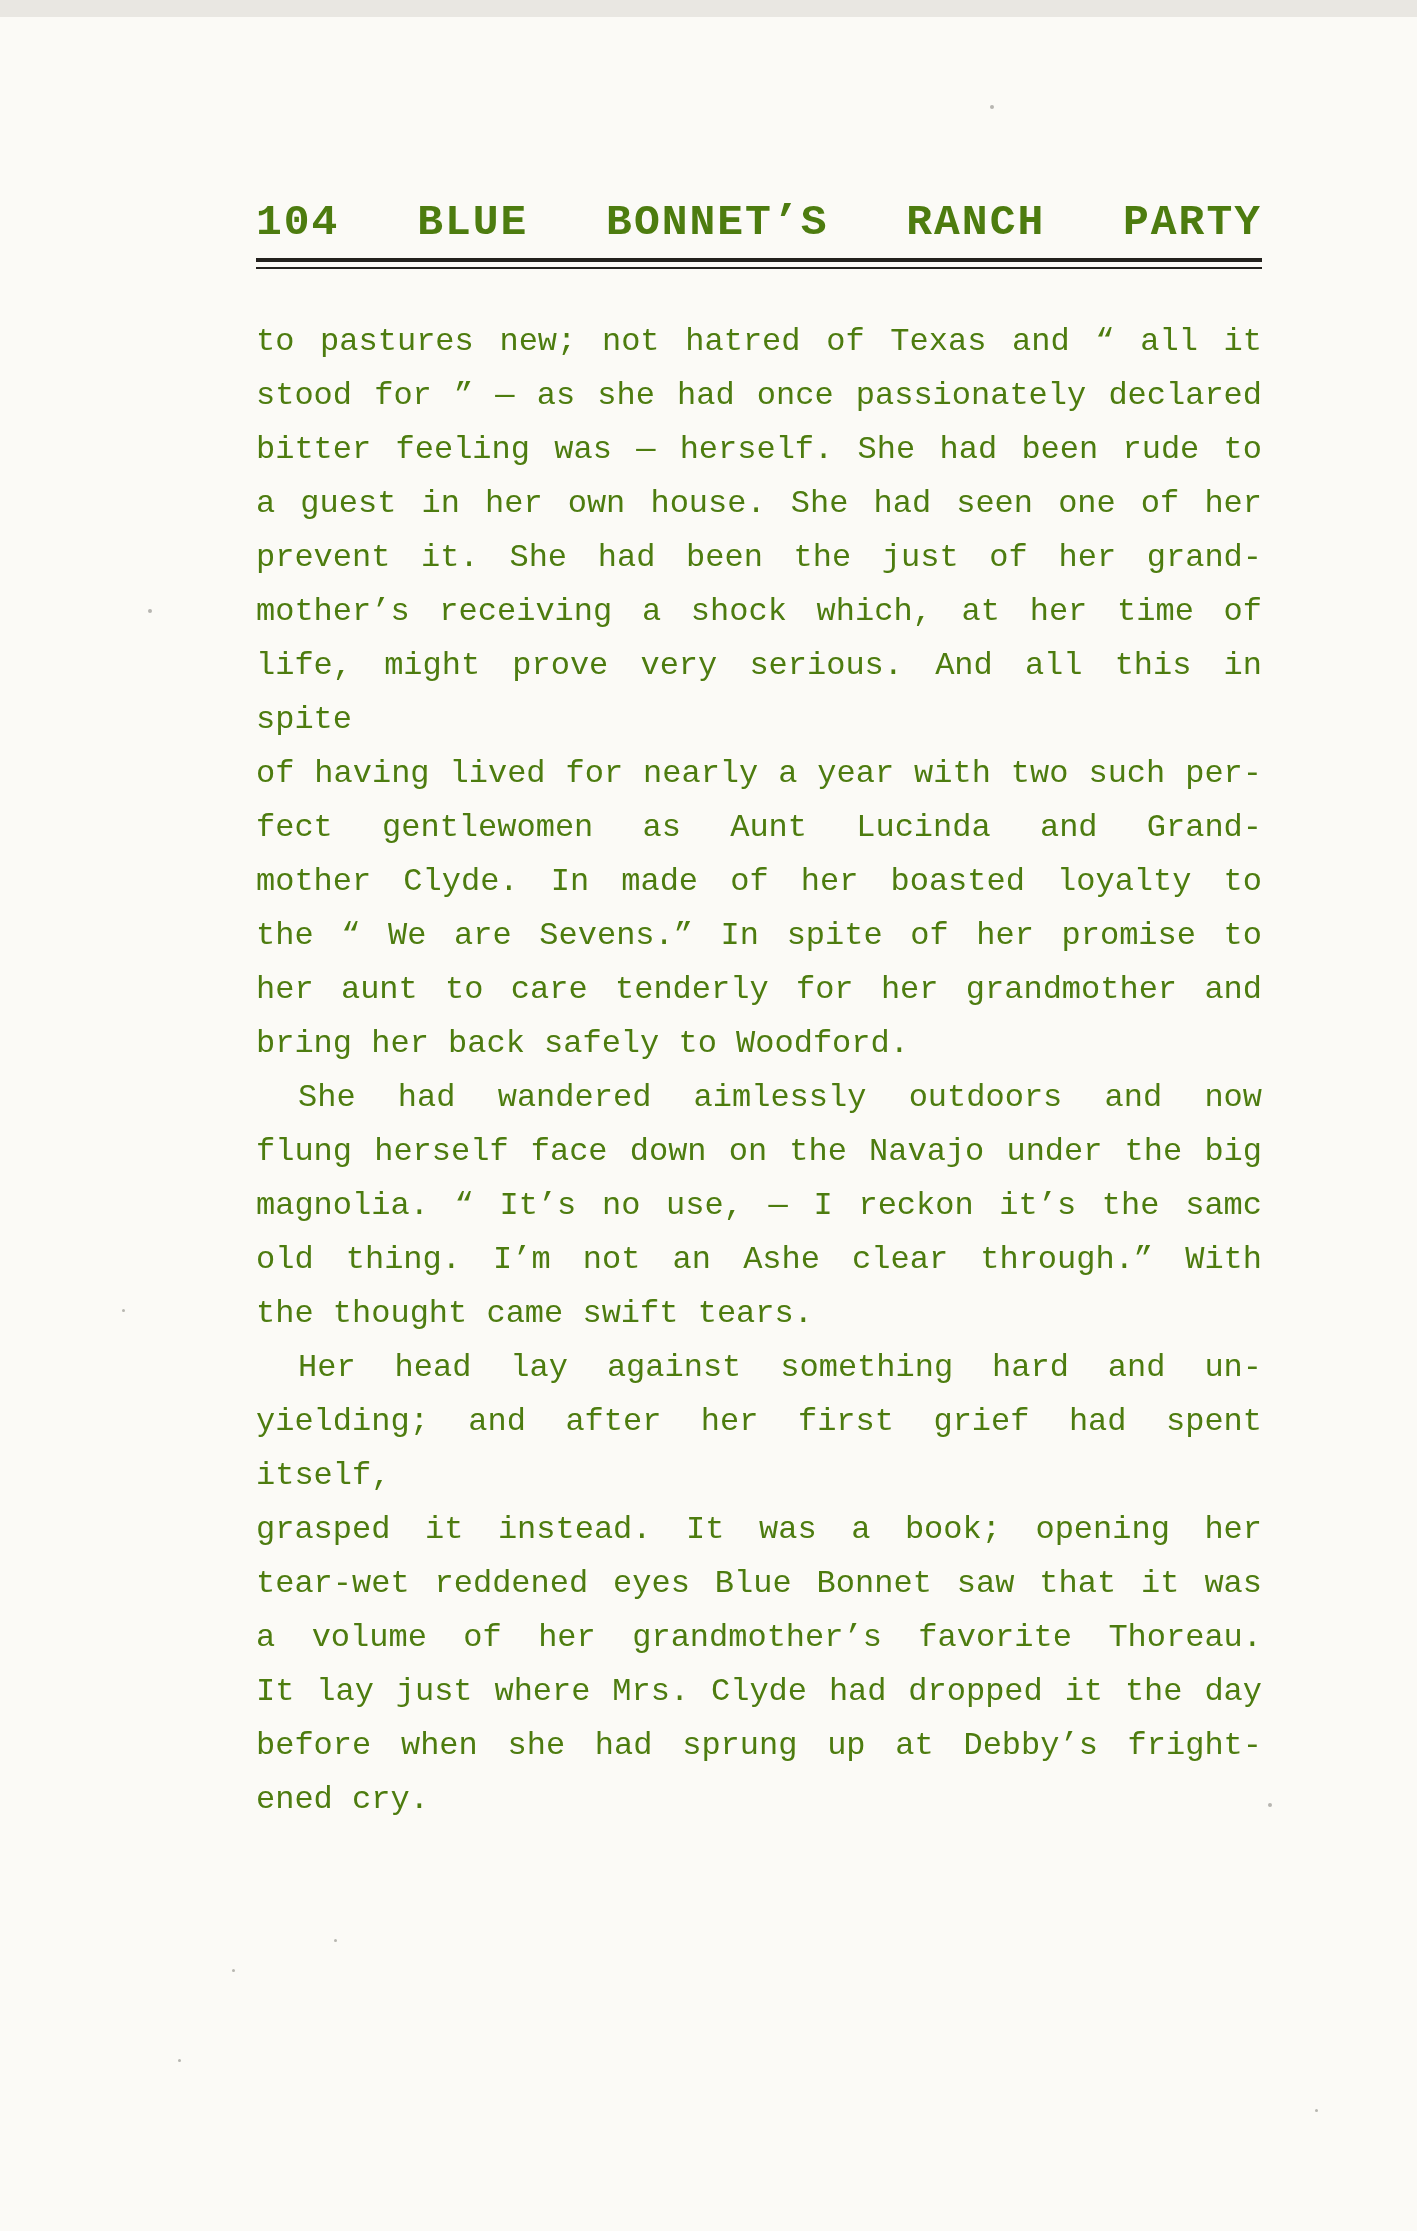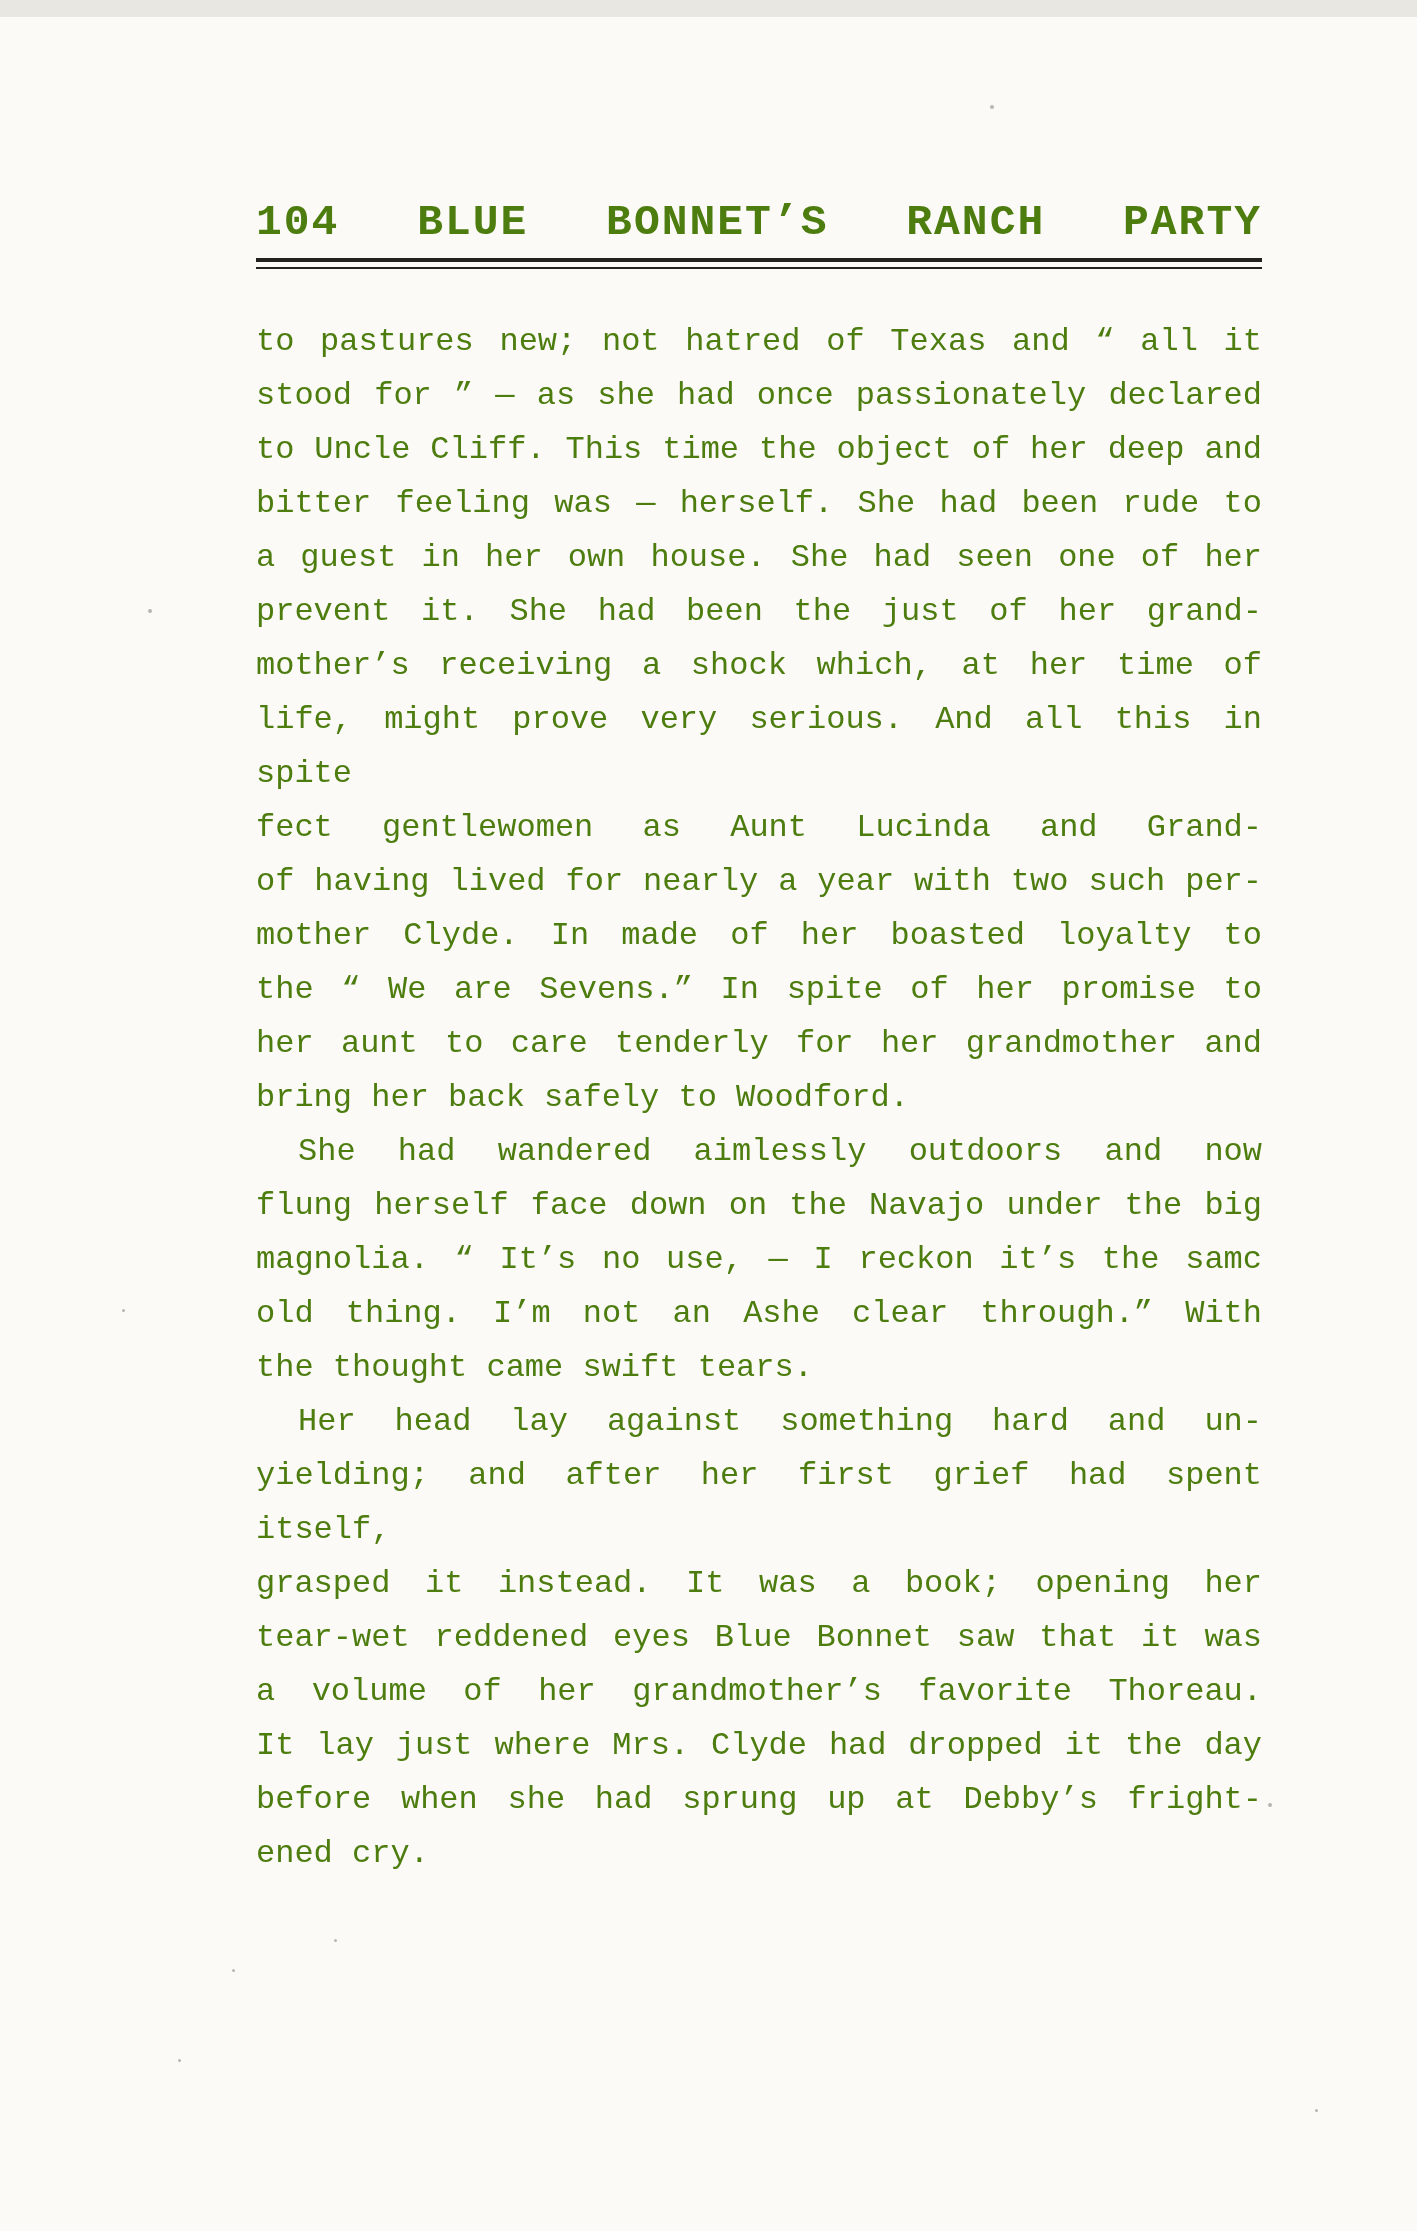--- a/index.html
+++ b/index.html
@@ -84,28 +84,27 @@
     <div class="header-line">
       <span>104</span>
       <span>BLUE BONNET’S RANCH PARTY</span>
     </div>
     <div class="double-rule"></div>
   </div>
 
   <div class="text-body">
       <div class="line">to pastures new; not hatred of Texas and “ all it</div>
       <div class="line">stood for ” — as she had once passionately declared</div>
-      <div class="line">to Uncle Cliff.  This time the object of her deep and</div>
       <div class="line">bitter feeling was — herself.  She had been rude to</div>
       <div class="line">a guest in her own house.  She had seen one of her</div>
       <div class="line">prevent it.  She had been the just of her grand-</div>
       <div class="line">mother’s receiving a shock which, at her time of</div>
       <div class="line">life, might prove very serious.  And all this in spite</div>
+      <div class="line">of having lived for nearly a year with two such per-</div>
       <div class="line">fect gentlewomen as Aunt Lucinda and Grand-</div>
-      <div class="line">of having lived for nearly a year with two such per-</div>
       <div class="line">mother Clyde.  In made of her boasted loyalty to</div>
       <div class="line">the “ We are Sevens.”  In spite of her promise to</div>
       <div class="line">her aunt to care tenderly for her grandmother and</div>
       <div class="line last">bring her back safely to Woodford.</div>
       <div class="line indent">She had wandered aimlessly outdoors and now</div>
       <div class="line">flung herself face down on the Navajo under the big</div>
       <div class="line">magnolia.  “ It’s no use, — I reckon it’s the samc</div>
       <div class="line">old thing.  I’m not an Ashe clear through.”  With</div>
       <div class="line last">the thought came swift tears.</div>
       <div class="line indent">Her head lay against something hard and un-</div>

